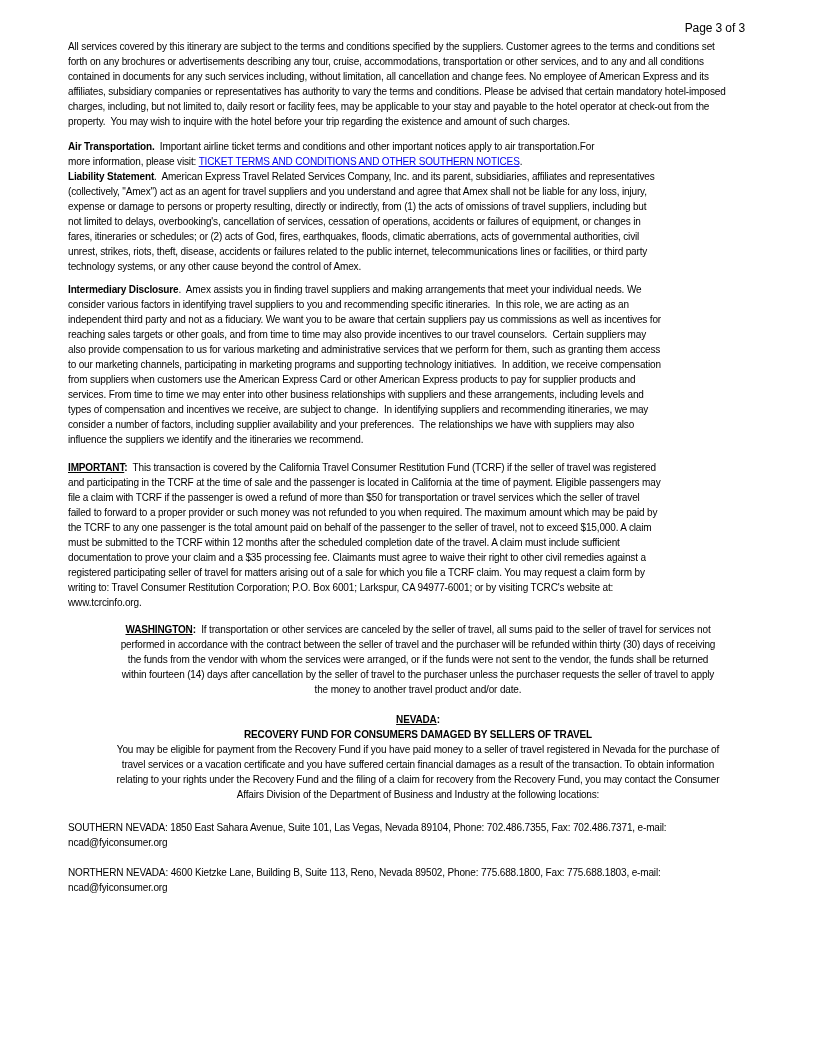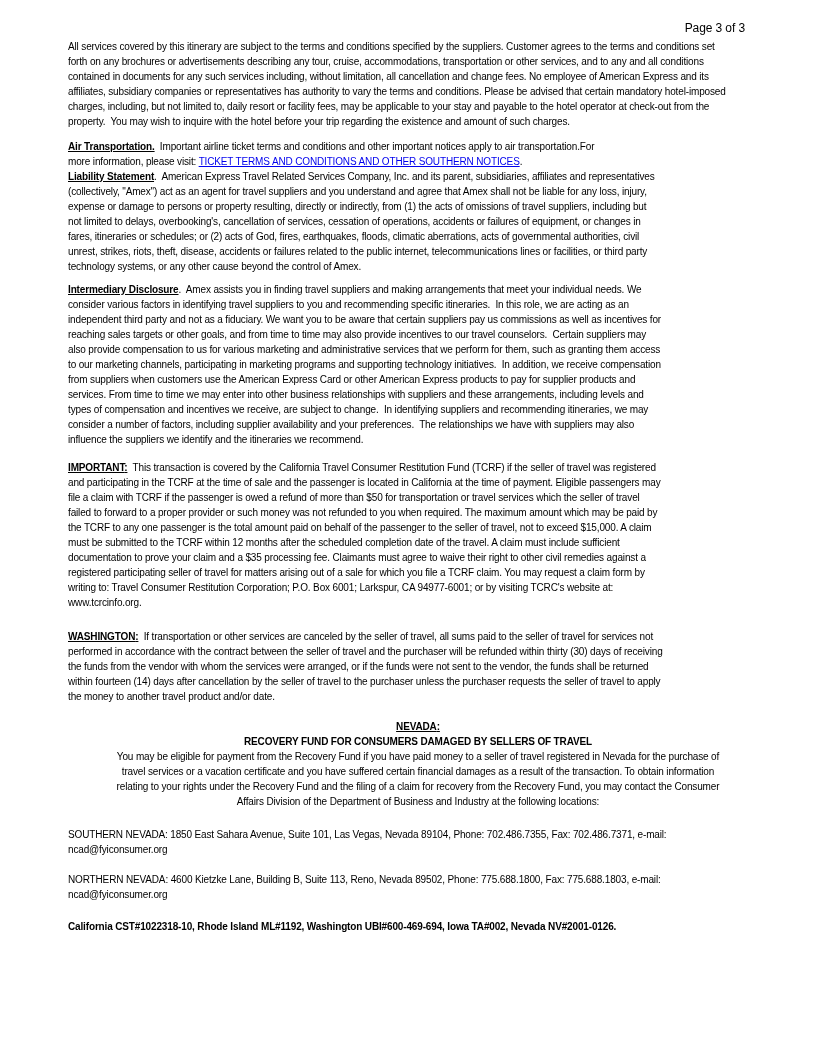--- a/index.html
+++ b/index.html
@@ -28,34 +28,34 @@
     top: 39px;
     width: 700px;
   }
   .para {
     white-space: pre;           
     font-size: 10px;
     line-height: 15px;
     letter-spacing: -0.15px;
     margin: 0;
   }
-  .lead-bold { font-weight: bold; text-decoration: underline; }
+  .lead-bold { font-weight: bold; }
   .lead-bold-underline { font-weight: bold; text-decoration: underline; }
   .bold { font-weight: bold; }
   .doc-link {
     color: #0000EE;
     text-decoration: underline;
     cursor: pointer;
   }
   
   .gap-air          { margin-top: 10px; }
   .gap-liability    { margin-top: 0; }
   .gap-intermediary { margin-top: 8px; }
   .gap-california   { margin-top: 13px; }
-  .gap-washington   { margin-top: 19px; }
+  .gap-washington   { margin-top: 12px; text-align: center; }
   .gap-nevada       { margin-top: 15px; text-align: center; }
   .gap-southern     { margin-top: 18px; }
   .gap-northern     { margin-top: 15px; }
   .gap-registrations{ margin-top: 17px; }
 </style>
 </head>
 <body>
 
 <div class="page-label">Page 3 of 3</div>
 
@@ -114,15 +114,14 @@
 travel services or a vacation certificate and you have suffered certain financial damages as a result of the transaction. To obtain information
 relating to your rights under the Recovery Fund and the filing of a claim for recovery from the Recovery Fund, you may contact the Consumer
 Affairs Division of the Department of Business and Industry at the following locations:</span></p>
 
   <p class="para gap-southern">SOUTHERN NEVADA: 1850 East Sahara Avenue, Suite 101, Las Vegas, Nevada 89104, Phone: 702.486.7355, Fax: 702.486.7371, e-mail:
 ncad@fyiconsumer.org</p>
 
   <p class="para gap-northern">NORTHERN NEVADA: 4600 Kietzke Lane, Building B, Suite 113, Reno, Nevada 89502, Phone: 775.688.1800, Fax: 775.688.1803, e-mail:
 ncad@fyiconsumer.org</p>
 
-  <p class="para gap-registrations bold">California CST#1022318-10, Rhode Island ML#1192, Washington UBI#600-469-694, Iowa TA#002, Nevada NV#2001-0126.</p>
 
 </div>
 
 </body></html>

